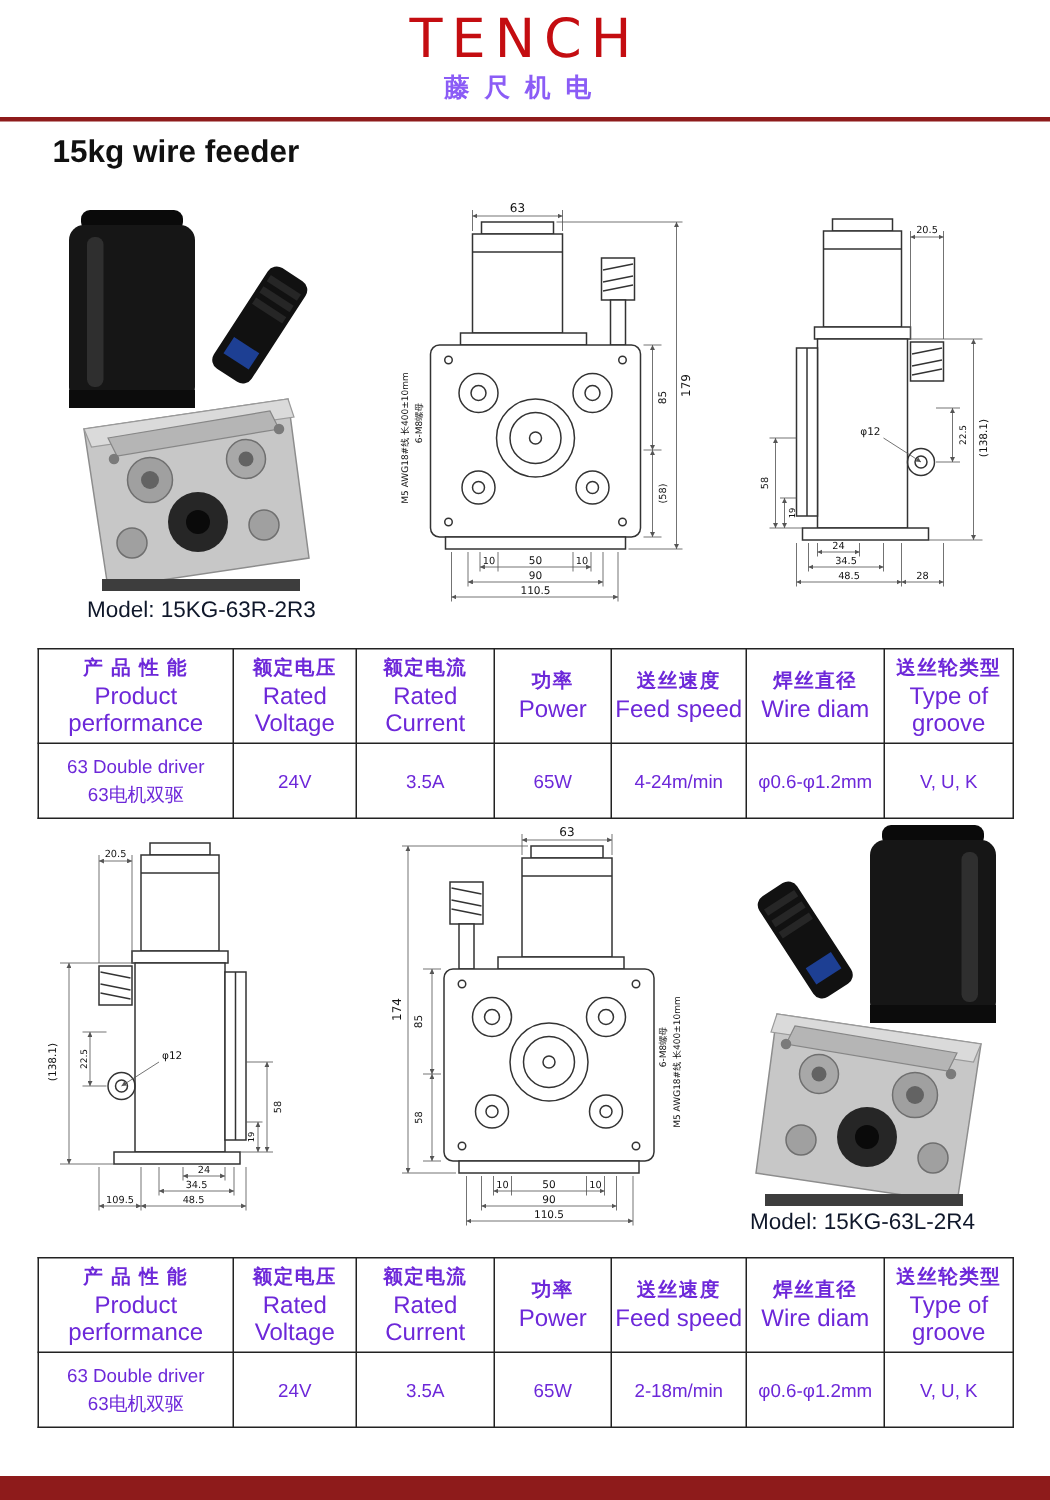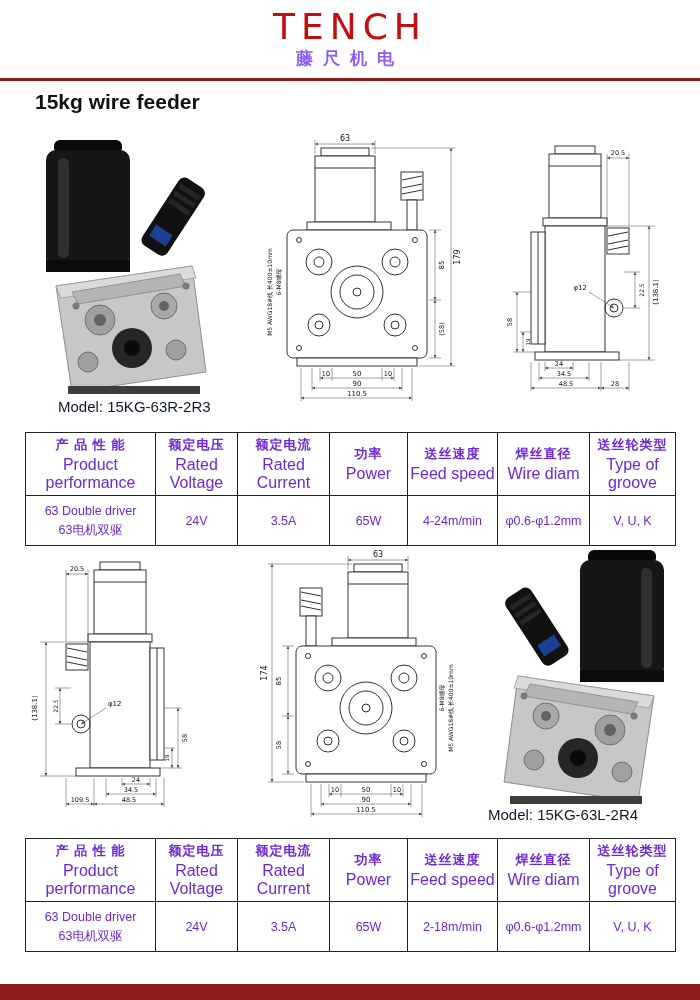--- a/index.html
+++ b/index.html
@@ -16,21 +16,21 @@
   .drawing { position:absolute; }
   #photo1 { top:140px; left:28px; }
   #fv1    { top:132px; left:245px; }
   #sv1    { top:132px; left:493px; }
   #sv2    { top:548px; left:22px; }
   #fv2    { top:548px; left:258px; }
   #photo2 { top:550px; left:492px; }
 
   .model-label { position:absolute; font-size:15px; color:#0f172a; }
   .model-1 { top:398px; left:58px; }
-  .model-2 { top:806px; left:488px; }
+  .model-2 { top:806px; left:500px; }
 
   .spec-table { position:absolute; left:25px; width:650px; border-collapse:collapse; table-layout:fixed; text-align:center; background:#fff; }
   #table1 { top:432px; }
   #table2 { top:838px; }
   .spec-table th, .spec-table td { border:1px solid #222; padding:3px 2px; color:#6d28d9; vertical-align:middle; }
   .spec-table th { height:44px; font-weight:normal; }
   .spec-table td { height:50px; font-size:12.5px; }
   .th-zh { font-size:13px; font-weight:bold; letter-spacing:1px; }
   .th-en { font-size:16px; margin-top:2px; }
   .td-line { font-size:12.5px; line-height:1.5; }

